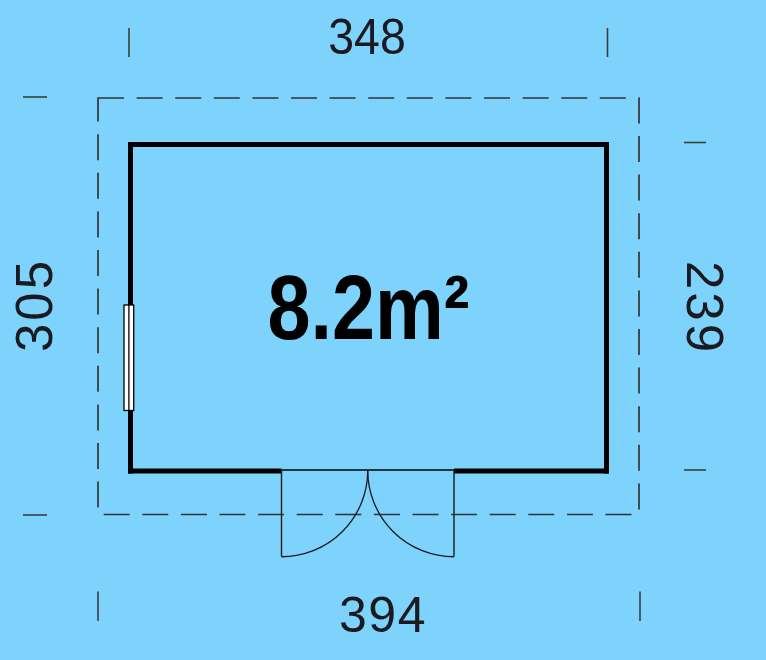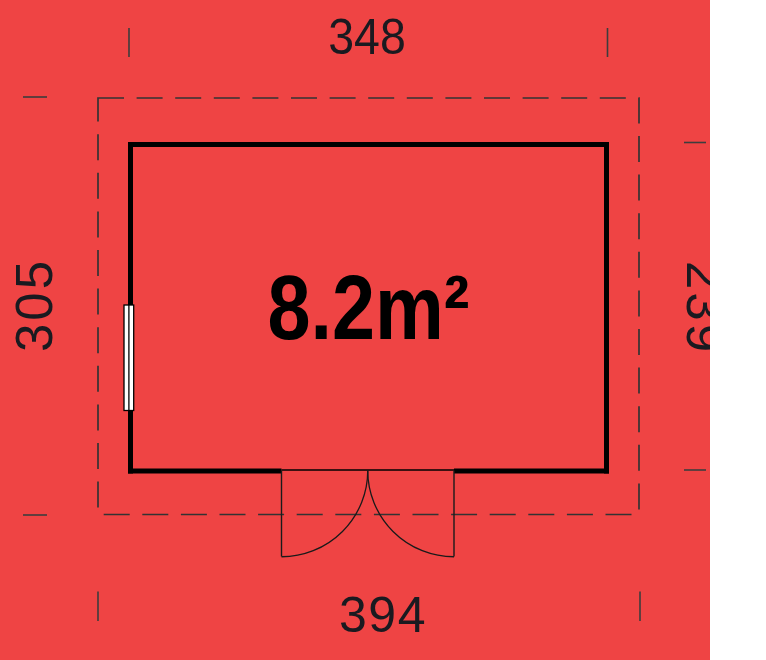--- a/index.html
+++ b/index.html
@@ -1,16 +1,16 @@
 <!DOCTYPE html>
 <html><head>
 <meta charset="utf-8">
 <style>
   html,body{margin:0;padding:0;background:#fff;}
-  .page{position:relative;width:710px;height:660px;background:#ef4444;overflow:hidden;
+  .page{position:relative;width:766px;height:660px;background:#7dd3fc;overflow:hidden;
         font-family:"Liberation Sans", sans-serif;}
   svg{position:absolute;left:0;top:0;}
   text{font-family:"Liberation Sans", sans-serif;}
 </style>
 </head>
 <body>
 
 <div class="page">
 <svg width="766" height="660" viewBox="0 0 766 660">
 

